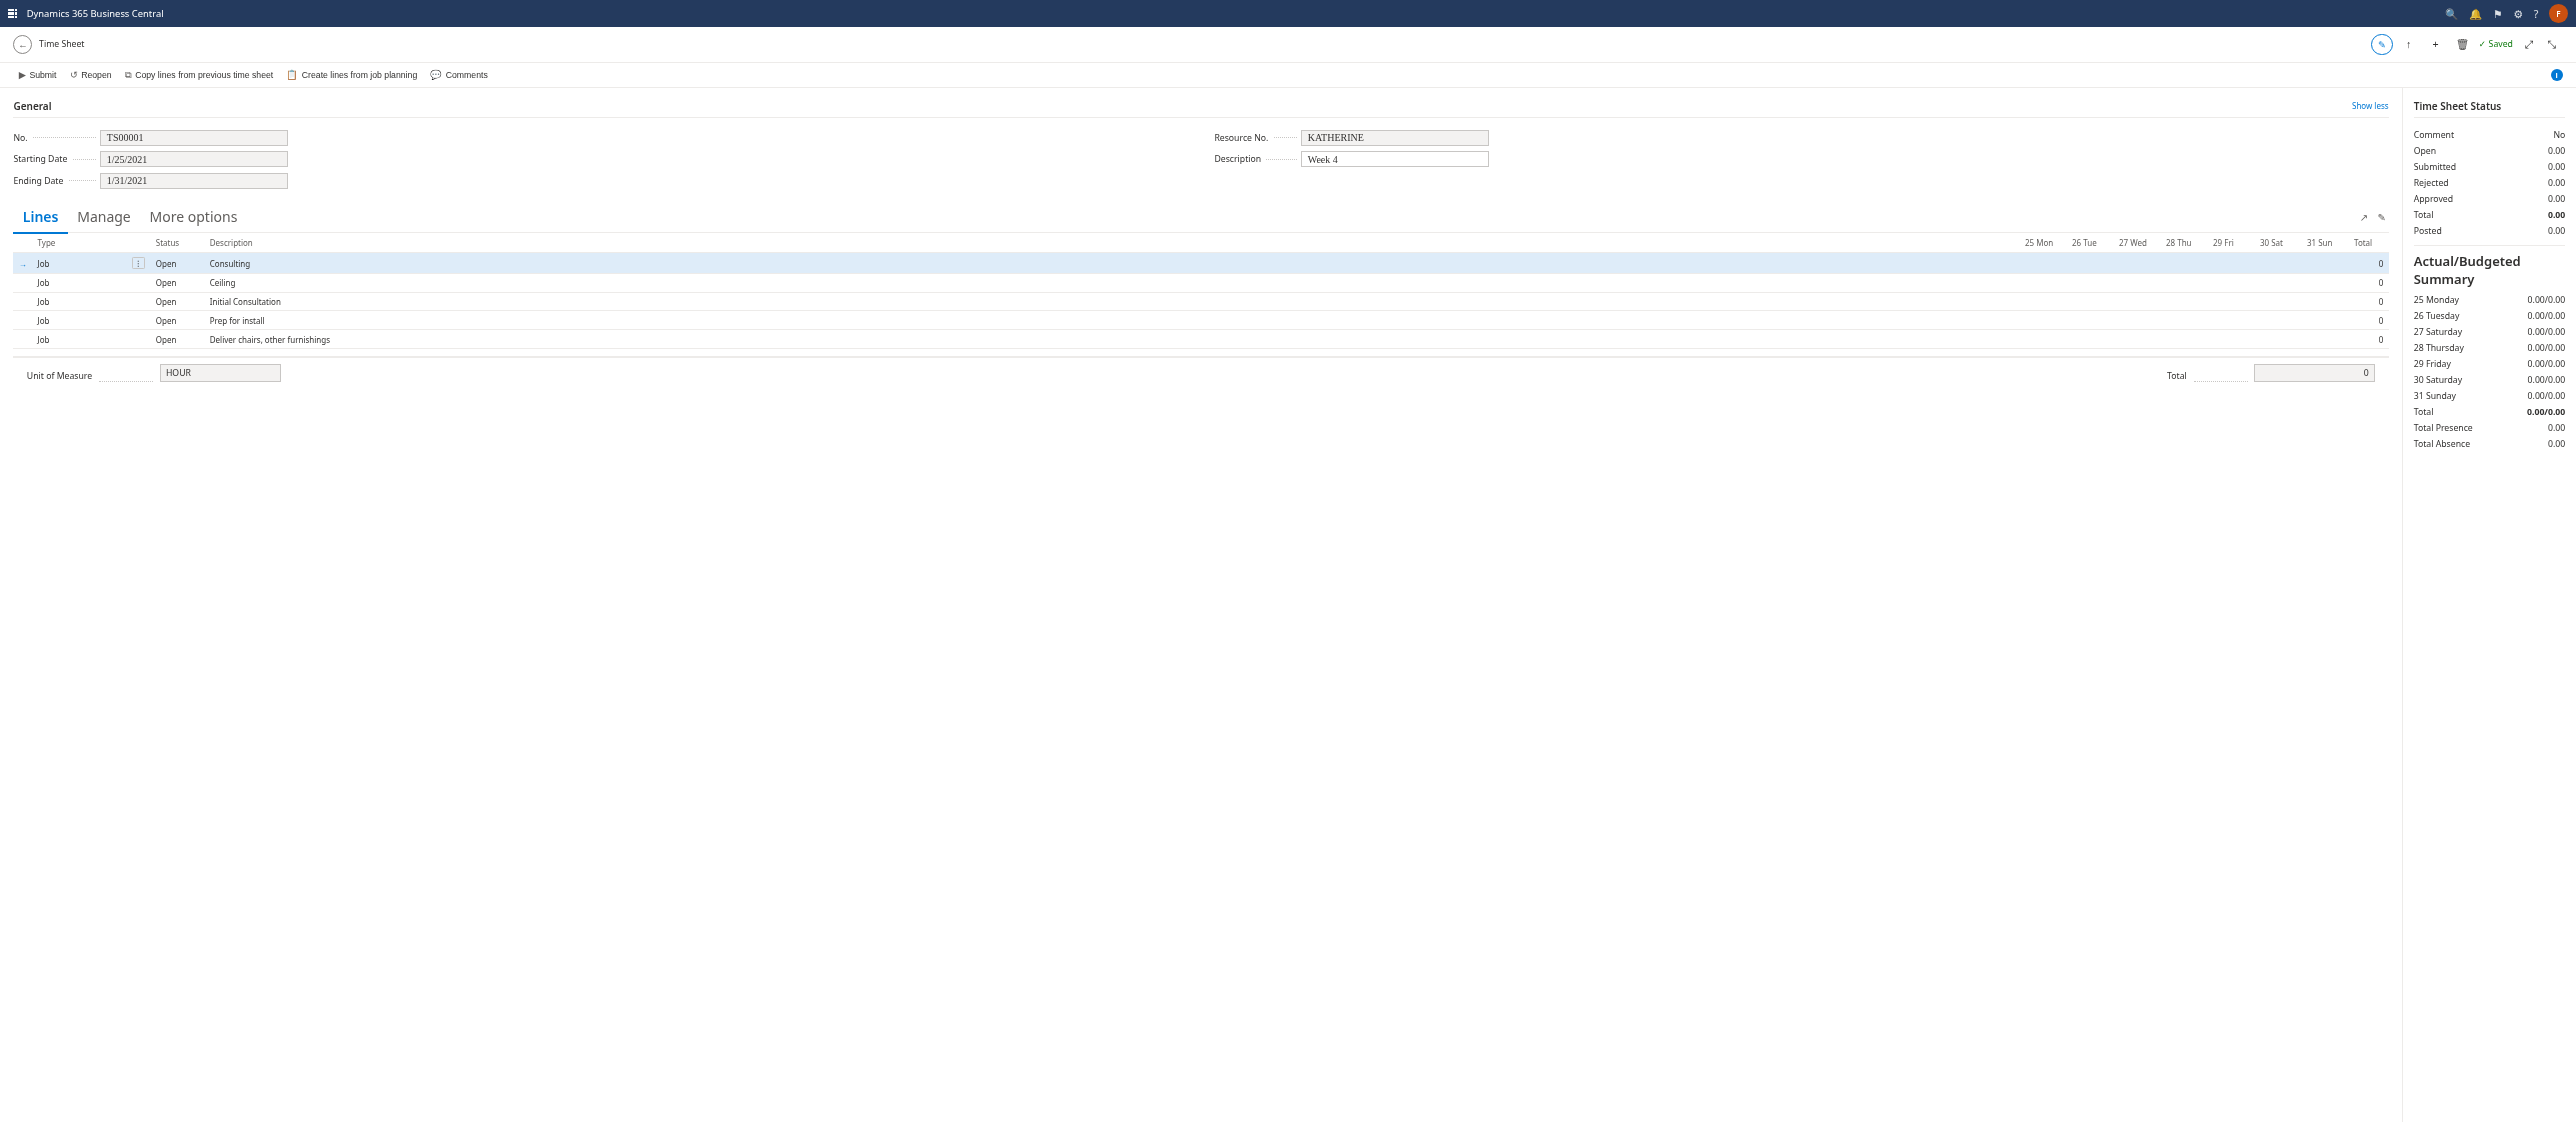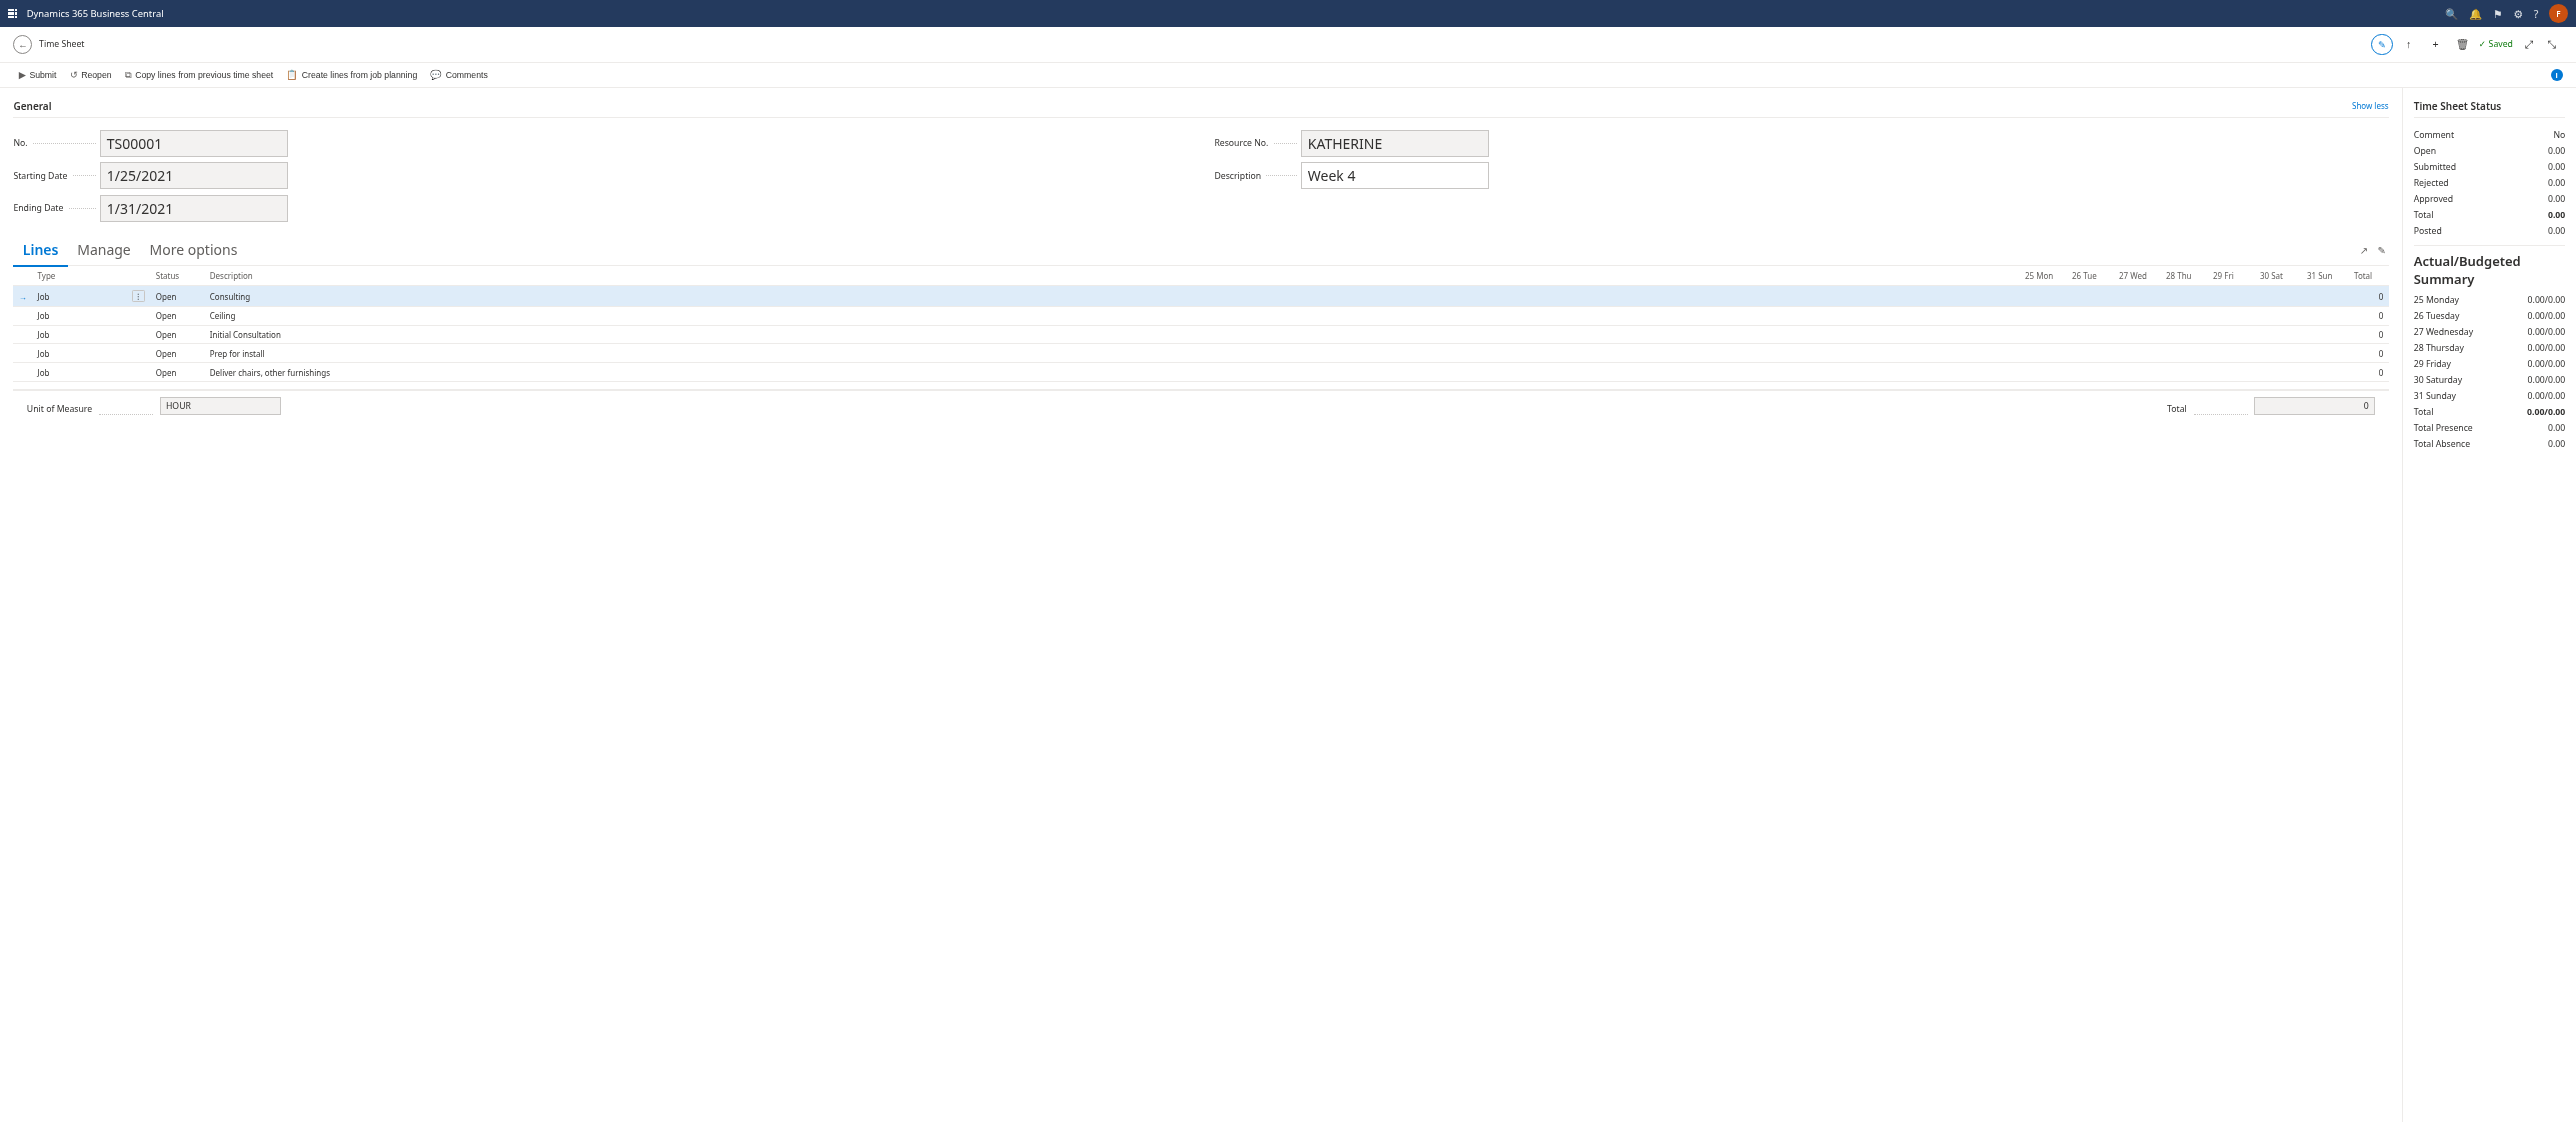--- a/index.html
+++ b/index.html
@@ -82,21 +82,21 @@
     .section { padding: 10.7px 13.4px; text-align: center; }
     .section-header { display: flex; justify-content: space-between; align-items: center; margin-bottom: 9.4px; padding-bottom: 4px; border-bottom: 0.7px solid #edebe9; }
     .section-title { font-size: 10px; font-weight: 600; color: #323130; }
     .show-less-link { font-size: 8px; color: #0078d4; cursor: pointer; text-decoration: none; }
 
     
     .form-grid { display: grid; grid-template-columns: 1fr 1fr; gap: 0; }
     .form-row { display: flex; align-items: center; padding: 2.7px 0; min-height: 19px; }
     .form-label { font-size: 8.7px; color: #323130; min-width: 87px; display: flex; align-items: center; gap: 1.3px; }
     .form-label::after { content: ''; flex: 1; border-bottom: 0.7px dotted #c8c6c4; margin: 0 4px; }
-    .form-value { font-size: 14px; background: #f3f2f1; border: 0.7px solid #c8c6c4; padding: 1.3px 5.4px; min-width: 188px; height: 27px; display: flex; align-items: center; }
+    .form-value { font-size: 10px; background: #f3f2f1; border: 0.7px solid #c8c6c4; padding: 1.3px 5.4px; min-width: 188px; height: 16px; display: flex; align-items: center; font-family: Liberation Serif, serif; }
     .form-value.editable { background: white; border: 0.7px solid #c8c6c4; }
 
     
     .lines-section { padding: 0 13.4px 10.7px; }
     .lines-tabs { display: flex; align-items: center; border-bottom: 1.3px solid #edebe9; margin-bottom: 0; }
     .lines-tab { padding: 5.4px 9.4px; font-size: 14px; cursor: pointer; color: #605e5c; border-bottom: 2px solid transparent; margin-bottom: -1.3px; }
     .lines-tab.active { color: #0078d4; border-bottom-color: #0078d4; font-weight: 600; }
     .lines-tab-actions { margin-left: auto; display: flex; gap: 4px; }
     .lines-tab-icon { font-size: 10px; color: #605e5c; cursor: pointer; padding: 2.7px; }
 
@@ -451,21 +451,21 @@
 
       <div class="panel-row">
       <span class="panel-row-label">25 Monday</span>
       <span class="panel-row-value">0.00/0.00</span>
     </div>
           <div class="panel-row">
       <span class="panel-row-label">26 Tuesday</span>
       <span class="panel-row-value">0.00/0.00</span>
     </div>
           <div class="panel-row">
-      <span class="panel-row-label">27 Wednesday</span>
+      <span class="panel-row-label">27 Saturday</span>
       <span class="panel-row-value">0.00/0.00</span>
     </div>
           <div class="panel-row">
       <span class="panel-row-label">28 Thursday</span>
       <span class="panel-row-value">0.00/0.00</span>
     </div>
           <div class="panel-row">
       <span class="panel-row-label">29 Friday</span>
       <span class="panel-row-value">0.00/0.00</span>
     </div>

